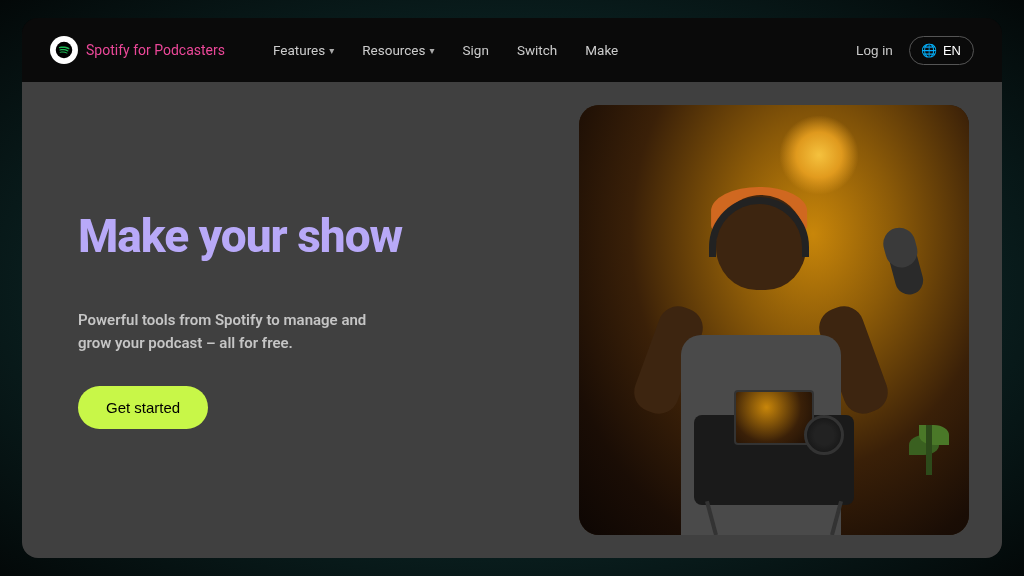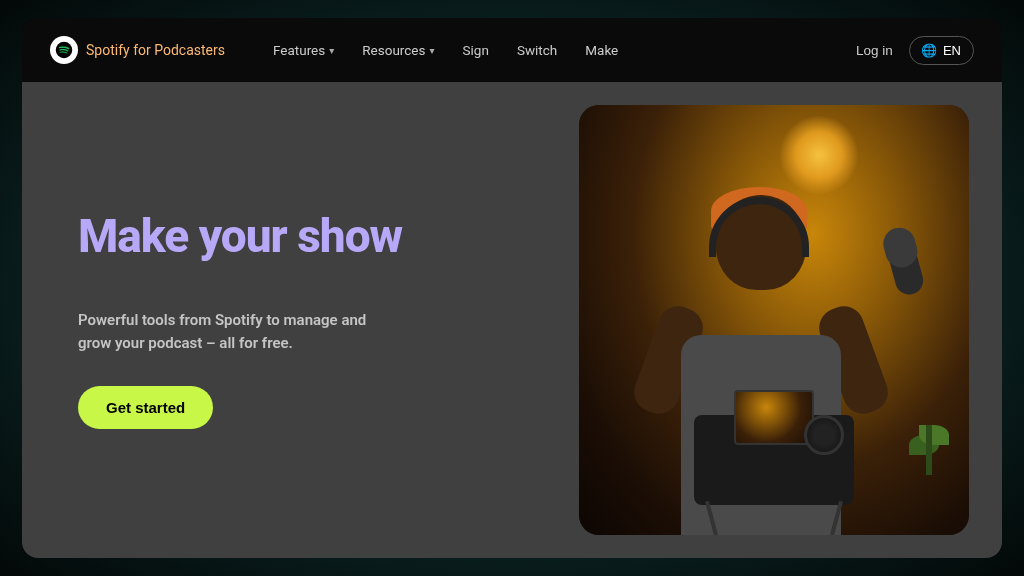--- a/index.html
+++ b/index.html
@@ -70,21 +70,21 @@
 
     .brand-text {
       color: #fff;
       font-size: 14px;
       font-weight: 600;
       white-space: nowrap;
     }
 
     .brand-text span {
       font-weight: 400;
-      color: #fdba74;
+      color: #ec4899;
     }
 
     .nav-links {
       display: flex;
       align-items: center;
       gap: 28px;
       flex: 1;
     }
 
     .nav-link {
@@ -180,21 +180,21 @@
     }
 
     .cta-btn {
       display: inline-block;
       background: #c8f748;
       color: #000;
       border: none;
       border-radius: 24px;
       padding: 13px 28px;
       font-size: 15px;
-      font-weight: 700;
+      font-weight: 400;
       cursor: pointer;
       width: fit-content;
     }
 
     
     .right-side {
       width: 440px;
       display: flex;
       align-items: center;
       justify-content: center;

